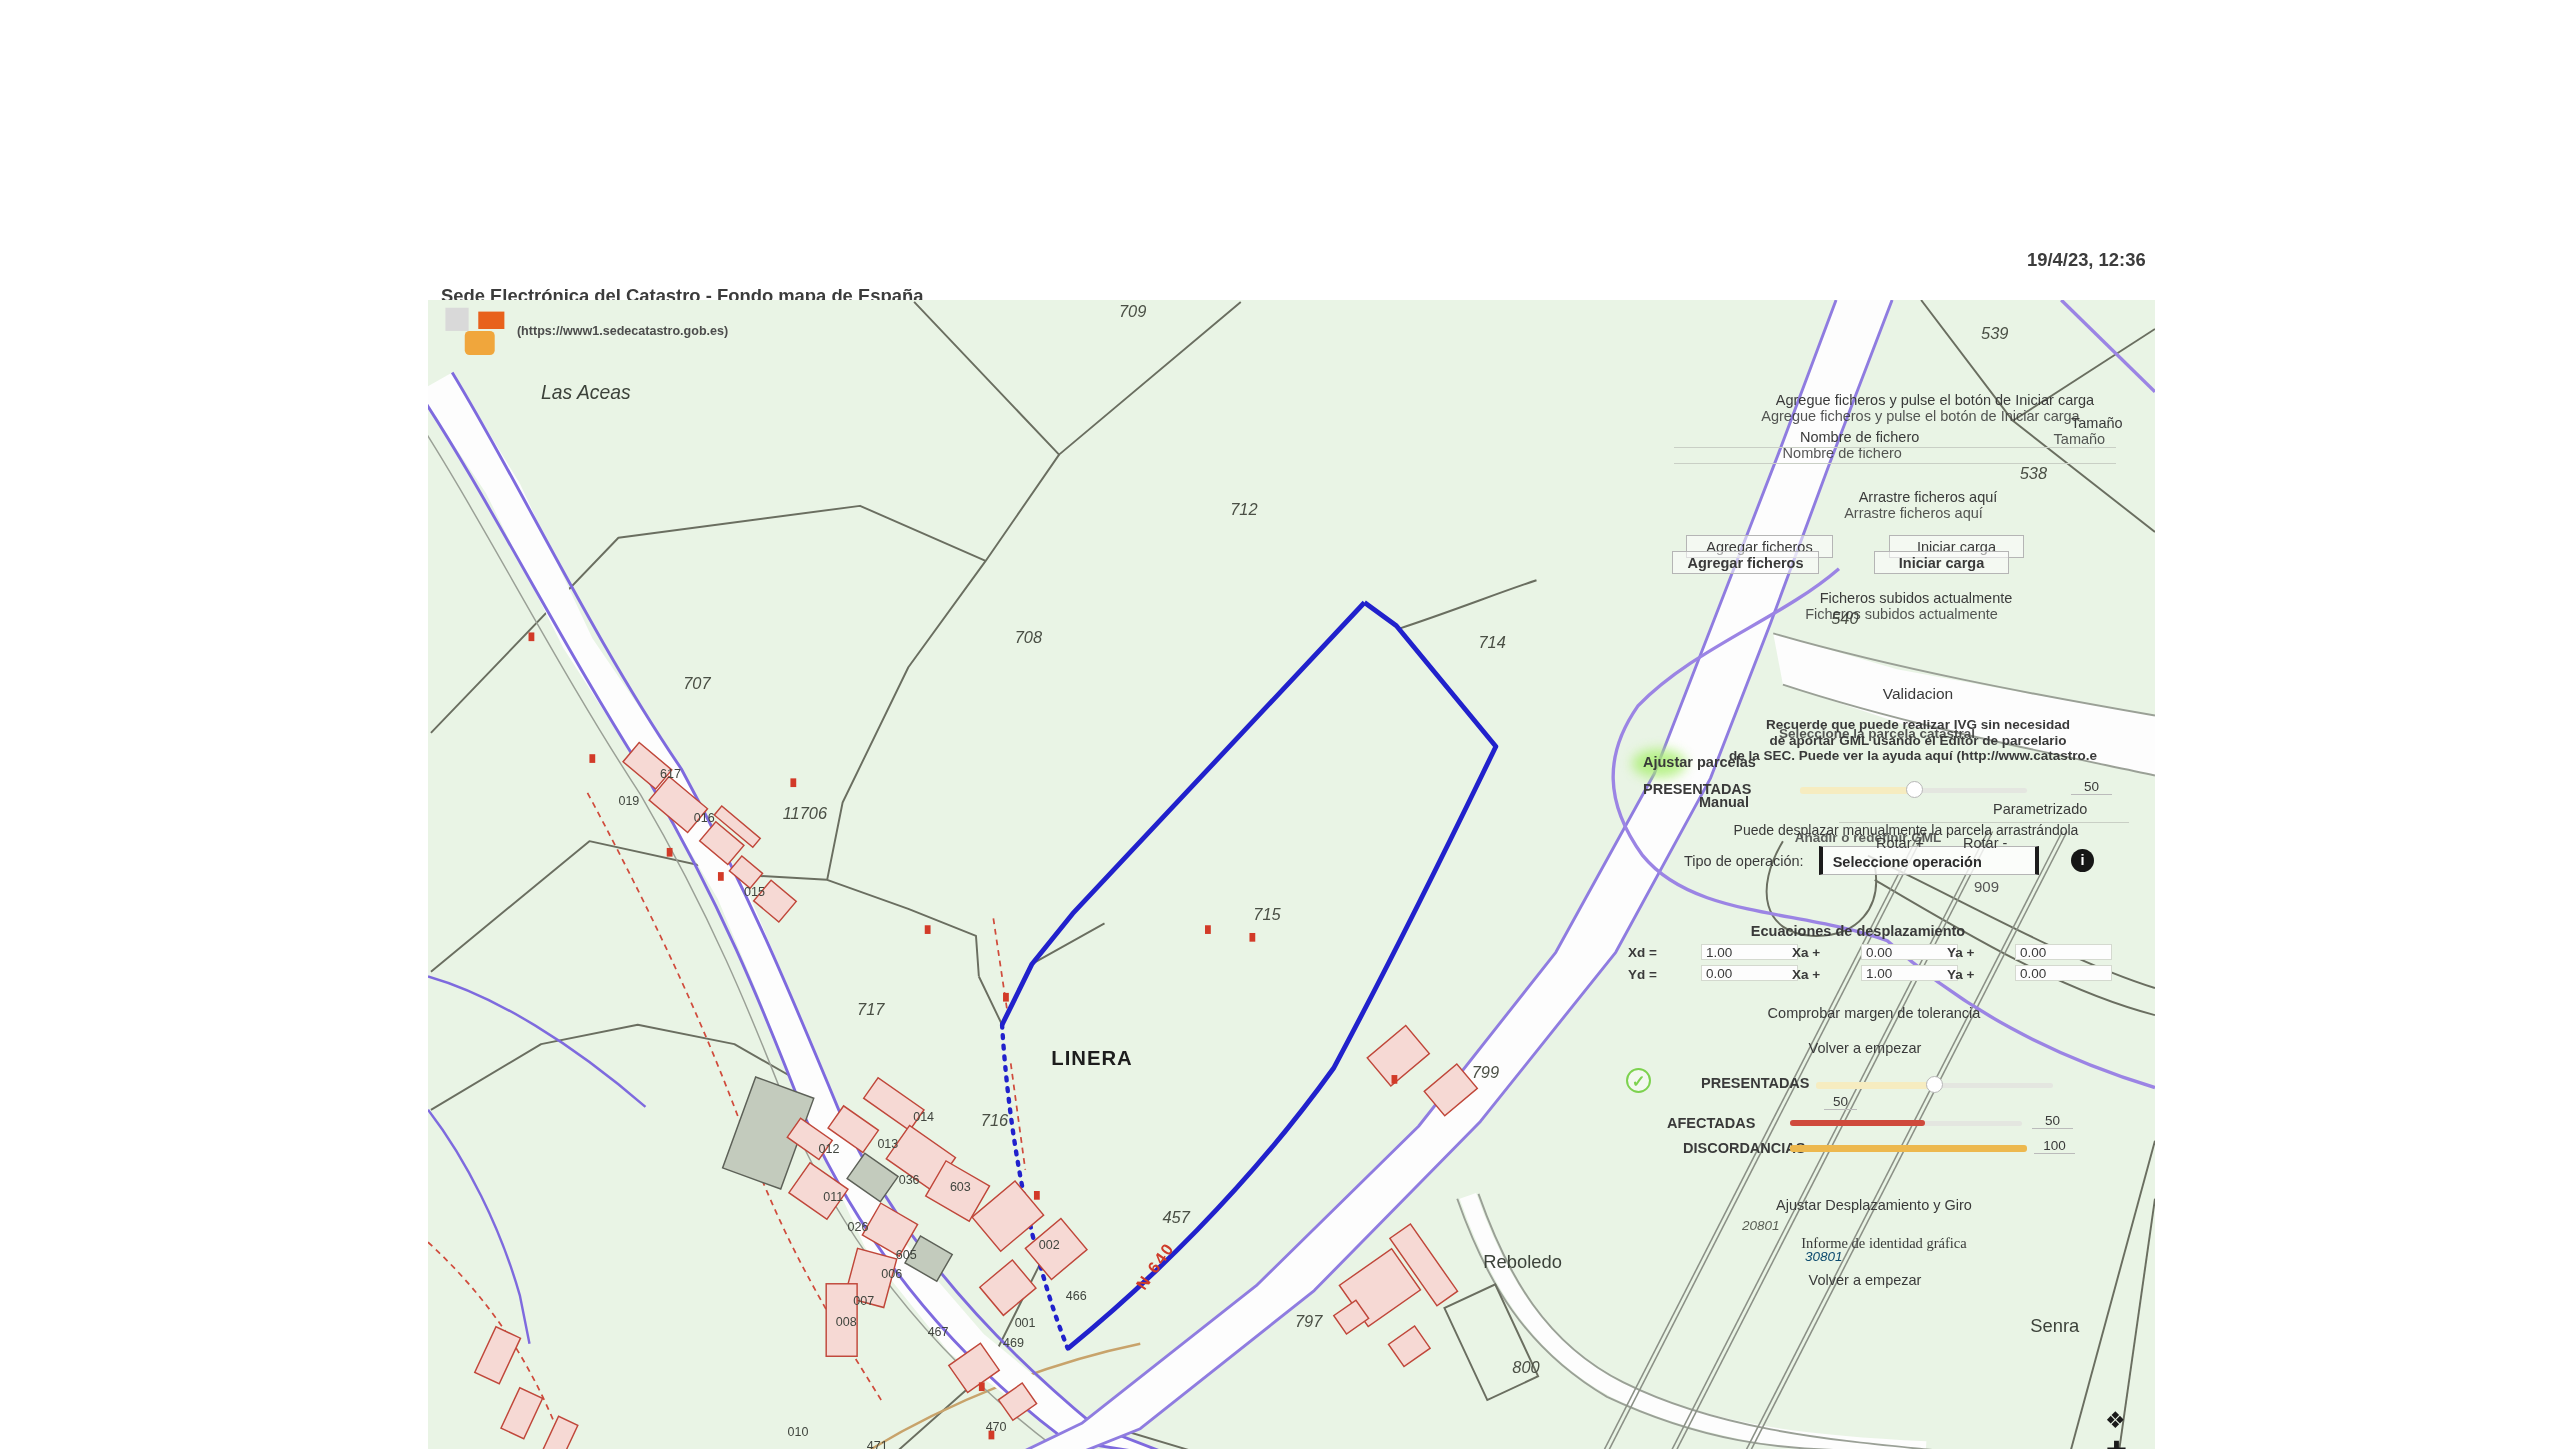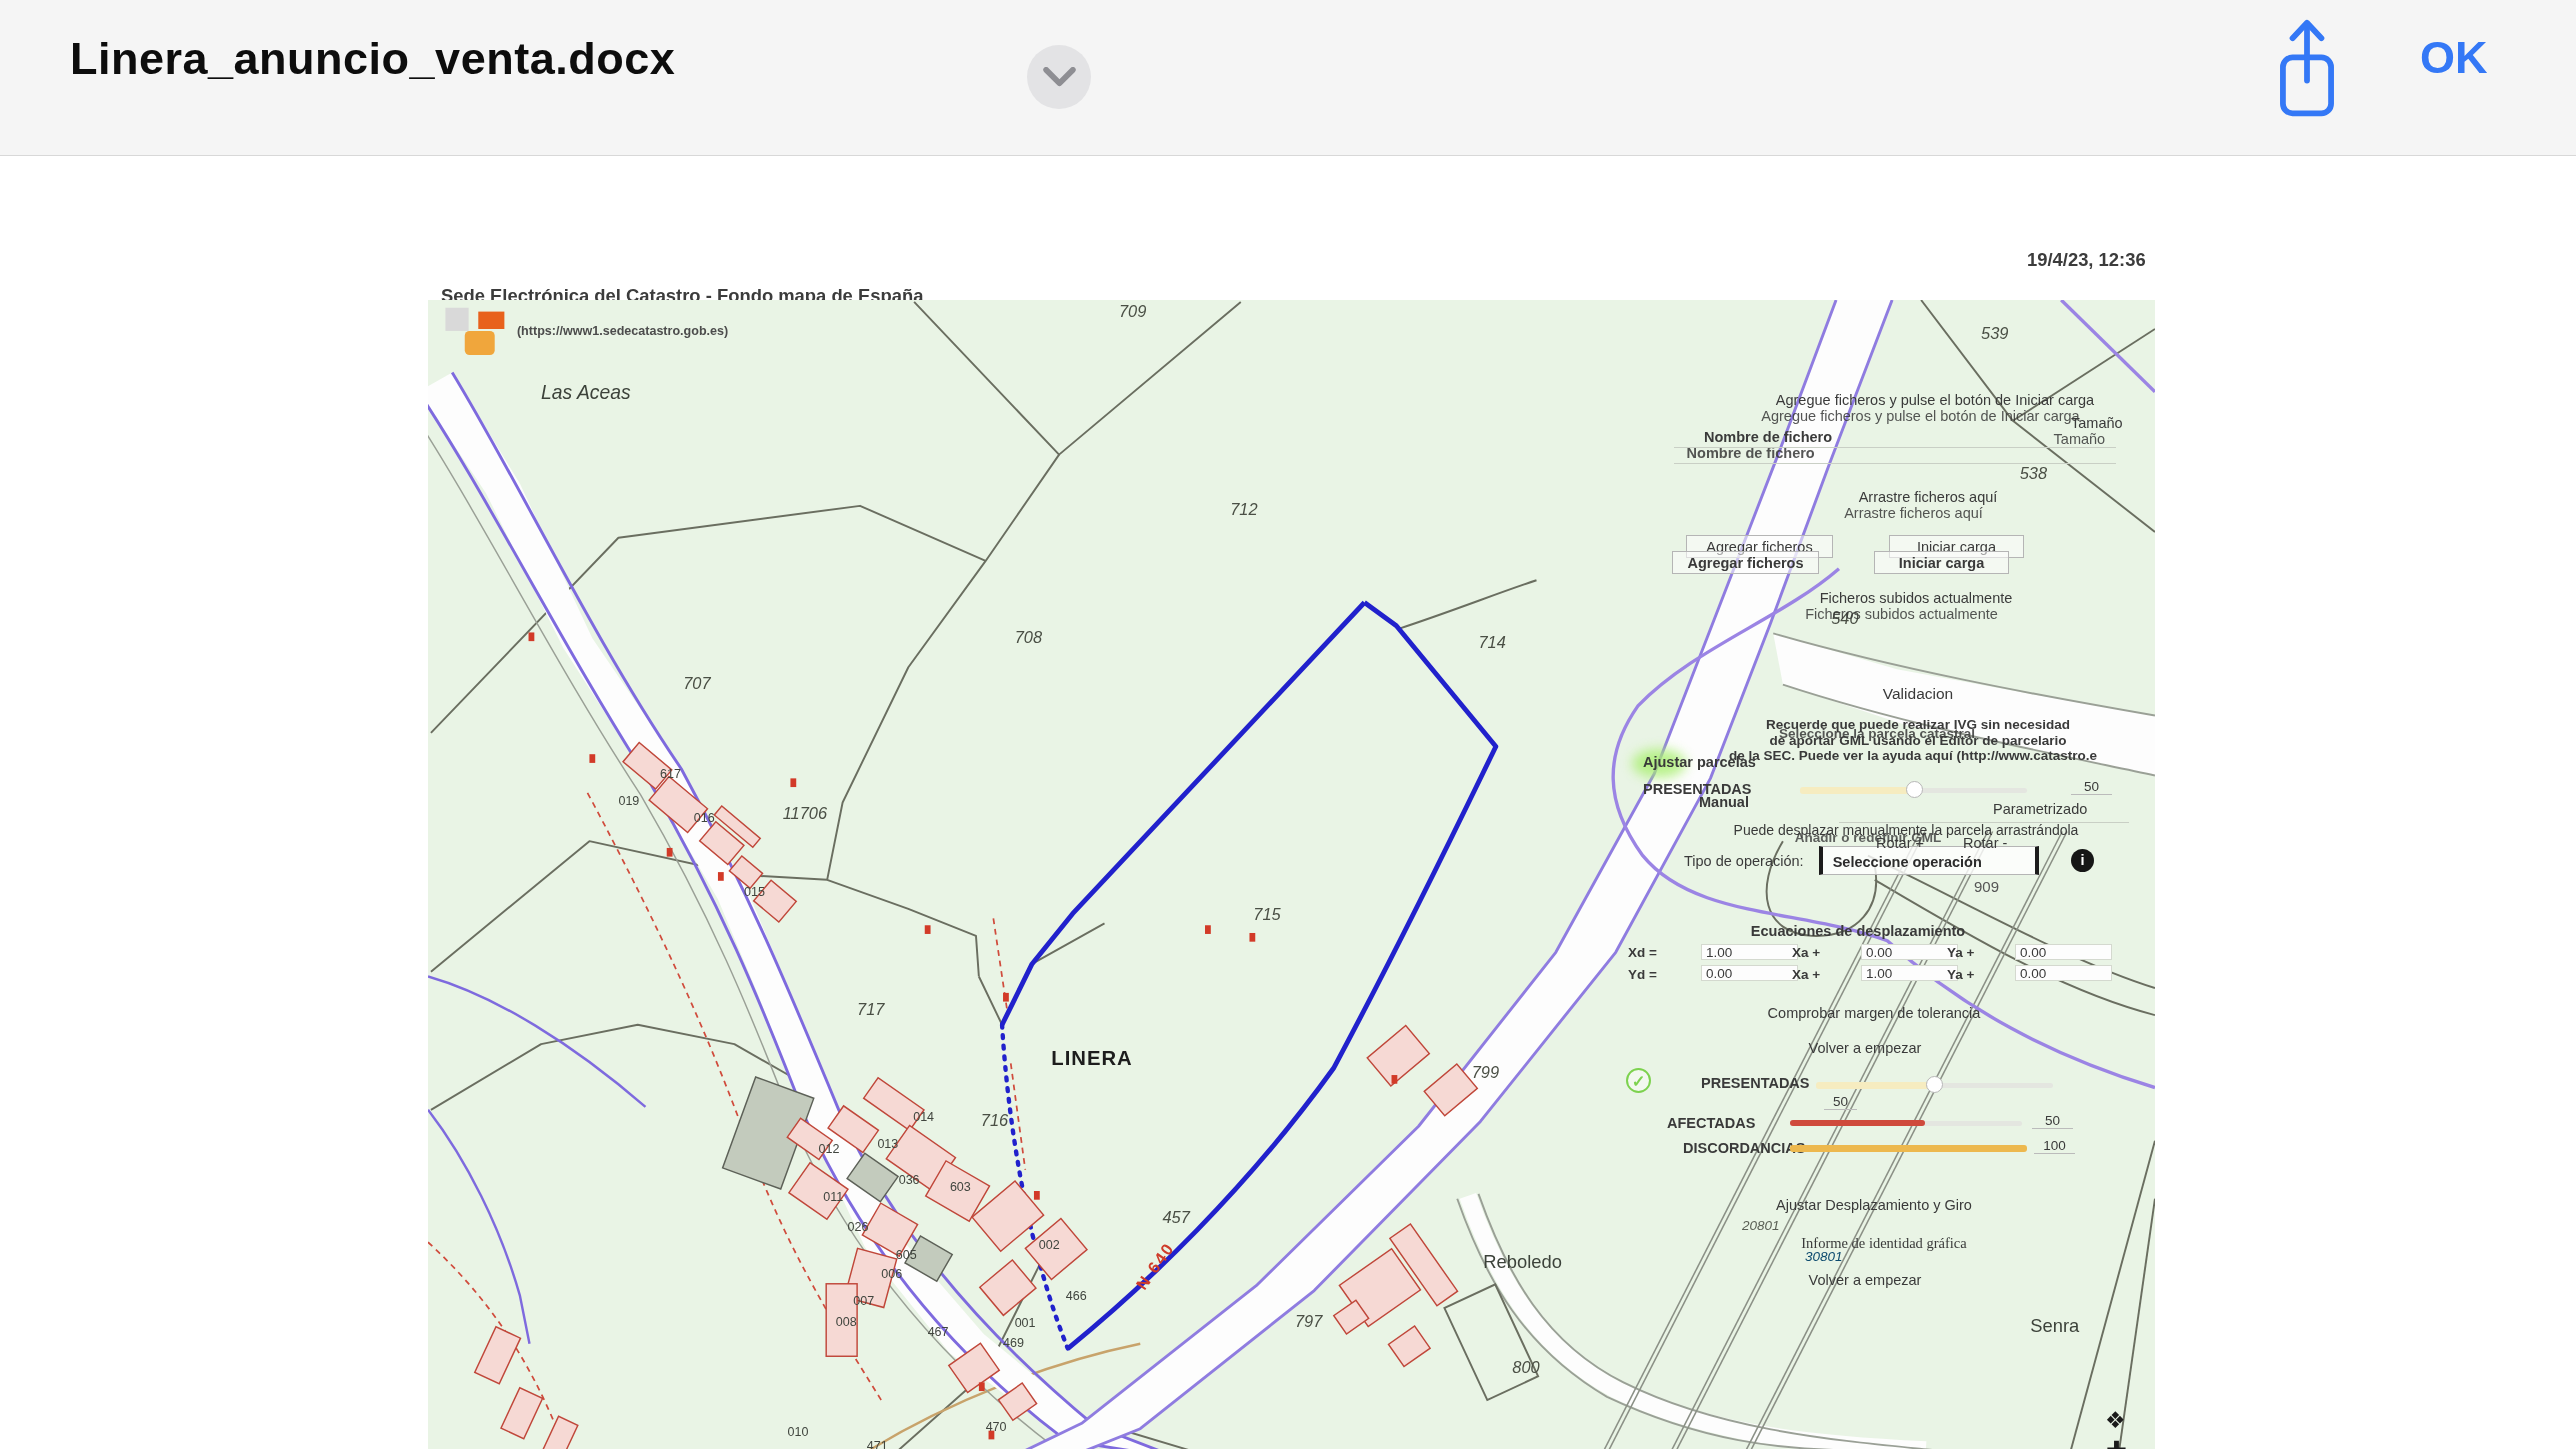--- a/index.html
+++ b/index.html
@@ -57,36 +57,20 @@
   #ajustar-glow{position:absolute;left:1204px;top:449px;width:54px;height:29px;background:#a9ef70;border-radius:50%;filter:blur(5.8px);opacity:.8;}
   #pan-ico{position:absolute;left:1677px;top:1107px;font-size:23px;color:#1a1a1a;cursor:pointer;}
   #cross-ico{position:absolute;left:1678px;top:1136px;font-size:25px;color:#1a1a1a;cursor:pointer;}
   .smallnum{position:absolute;font-size:15px;color:#555;}
 </style>
 </head>
 <body>
 
 <div id="screen">
 
-  <div id="topbar">
-    <div id="file-title">Linera_anuncio_venta.docx</div>
-    <div id="title-chevron">
-      <svg width="33" height="21" viewBox="0 0 34 22">
-        <polyline points="3,3 17,17 31,3" fill="none" stroke="#8e8e93" stroke-width="6" stroke-linecap="round" stroke-linejoin="round"></polyline>
-      </svg>
-    </div>
-    <div id="share-btn">
-      <svg width="62" height="104" viewBox="0 0 64 108">
-        <rect x="7" y="42" width="50" height="58" rx="10" fill="none" stroke="#3478f6" stroke-width="6"></rect>
-        <line x1="32" y1="8" x2="32" y2="66" stroke="#3478f6" stroke-width="6" stroke-linecap="round"></line>
-        <polyline points="17,22 32,6 47,22" fill="none" stroke="#3478f6" stroke-width="6" stroke-linecap="round" stroke-linejoin="round"></polyline>
-      </svg>
-    </div>
-    <div id="ok-btn">OK</div>
-  </div>
 
   <div id="doc-title" class="doc-head">Sede Electrónica del Catastro - Fondo mapa de España</div>
   <div id="doc-date" class="doc-head">19/4/23, 12:36</div>
 
   <div id="map">
     <svg width="1727" height="1150" viewBox="0 0 1787 1190">
 
       <g stroke="#6a6e60" stroke-width="2" fill="none" stroke-linejoin="round">
         <path d="M503,2 L653,160 L841,2"></path>
         <path d="M653,160 L577,270 L497,380 L429,520 L413,600"></path>
@@ -270,21 +254,21 @@
           <rect x="595" y="717" width="6" height="9" fill="#d23a28"></rect>
           <rect x="627" y="922" width="6" height="9" fill="#d23a28"></rect>
           <rect x="850" y="655" width="6" height="9" fill="#d23a28"></rect>
           <rect x="570" y="1120" width="6" height="9" fill="#d23a28"></rect>
           <rect x="580" y="1170" width="6" height="9" fill="#d23a28"></rect>
           <rect x="997" y="802" width="6" height="9" fill="#d23a28"></rect>
         </g>
     </svg>
 
     <div class="ov dupc ctr" style="left:1507px;top:92px;">Agregue ficheros y pulse el botón de Iniciar carga</div>
-    <div class="ov dup bold" style="left:1276px;top:129px;font-weight:700;">Nombre de fichero</div>
+    <div class="ov dup bold" style="left:1372px;top:129px;font-weight:400;">Nombre de fichero</div>
     <div class="ov dup" style="left:1643px;top:115px;font-weight:400;">Tamaño</div>
     <div class="hline" style="left:1246px;top:147px;width:442px;"></div>
     <div class="hline" style="left:1246px;top:163px;width:442px;"></div>
     <div class="ov dupc ctr" style="left:1500px;top:189px;">Arrastre ficheros aquí</div>
 
     <div class="obtn" style="left:1258px;top:235px;width:147px;">Agregar ficheros</div>
     <div class="obtn" style="left:1461px;top:235px;width:135px;">Iniciar carga</div>
     <div class="obtn bold" style="left:1244px;top:251px;width:147px;">Agregar ficheros</div>
     <div class="obtn bold" style="left:1446px;top:251px;width:135px;">Iniciar carga</div>
 

